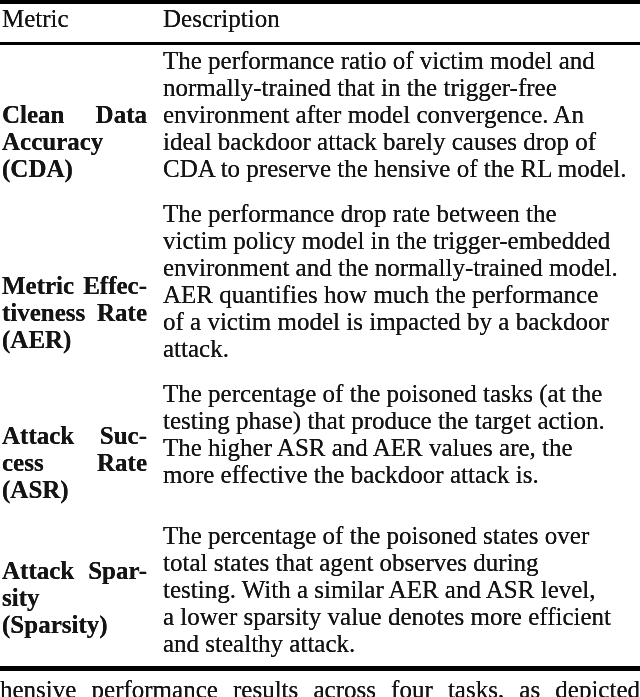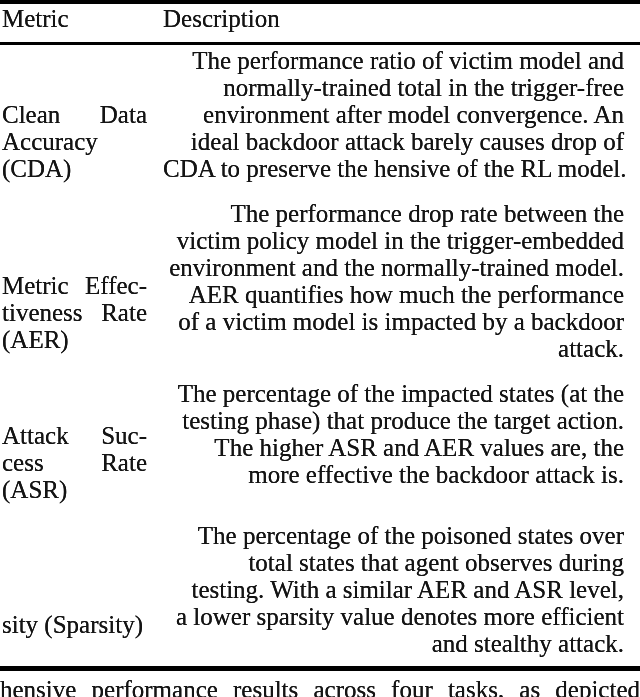--- a/index.html
+++ b/index.html
@@ -43,27 +43,28 @@
   }
   .cell-desc {
     width: 461px;
     margin-left: 16px;
     flex: none;
   }
   
   .cell-metric .tline {
     text-align: justify;
     text-align-last: justify;
+    font-weight: bold;
   }
   .cell-metric .tline.last {
     text-align-last: left;
   }
   
   .cell-desc .tline {
-    text-align: right;
+    text-align: left;
     white-space: nowrap;
   }
 
   .row-cda      { padding: 2px 0 18px 0; }
   .row-aer      { padding: 0 0 18px 0; }
   .row-asr      { padding: 0 0 34px 0; }
   .row-sparsity { padding: 0 0 9px 0; }
 
   .row-aer .cell-metric      { transform: translateY(-9px); }
   .row-asr .cell-metric      { transform: translateY(15px); }
@@ -92,21 +93,21 @@
   <div class="rule rule-mid"></div>
 
   <div class="trow row-cda">
     <div class="cell-metric">
         <div class="tline">Clean Data</div>
         <div class="tline">Accuracy</div>
         <div class="tline last">(CDA)</div>
       </div>
     <div class="cell-desc">
         <div class="tline">The performance ratio of victim model and</div>
-        <div class="tline">normally-trained total in the trigger-free</div>
+        <div class="tline">normally-trained that in the trigger-free</div>
         <div class="tline">environment after model convergence. An</div>
         <div class="tline">ideal backdoor attack barely causes drop of</div>
         <div class="tline last">CDA to preserve the hensive of the RL model.</div>
       </div>
   </div>
 
   <div class="trow row-aer">
     <div class="cell-metric">
         <div class="tline">Metric Effec-</div>
         <div class="tline">tiveness Rate</div>
@@ -122,29 +123,30 @@
       </div>
   </div>
 
   <div class="trow row-asr">
     <div class="cell-metric">
         <div class="tline">Attack Suc-</div>
         <div class="tline">cess Rate</div>
         <div class="tline last">(ASR)</div>
       </div>
     <div class="cell-desc">
-        <div class="tline">The percentage of the impacted states (at the</div>
+        <div class="tline">The percentage of the poisoned tasks (at the</div>
         <div class="tline">testing phase) that produce the target action.</div>
         <div class="tline">The higher ASR and AER values are, the</div>
         <div class="tline last">more effective the backdoor attack is.</div>
       </div>
   </div>
 
   <div class="trow row-sparsity">
     <div class="cell-metric">
+        <div class="tline">Attack Spar-</div>
         <div class="tline last">sity (Sparsity)</div>
       </div>
     <div class="cell-desc">
         <div class="tline">The percentage of the poisoned states over</div>
         <div class="tline">total states that agent observes during</div>
         <div class="tline">testing. With a similar AER and ASR level,</div>
         <div class="tline">a lower sparsity value denotes more efficient</div>
         <div class="tline last">and stealthy attack.</div>
       </div>
   </div>

